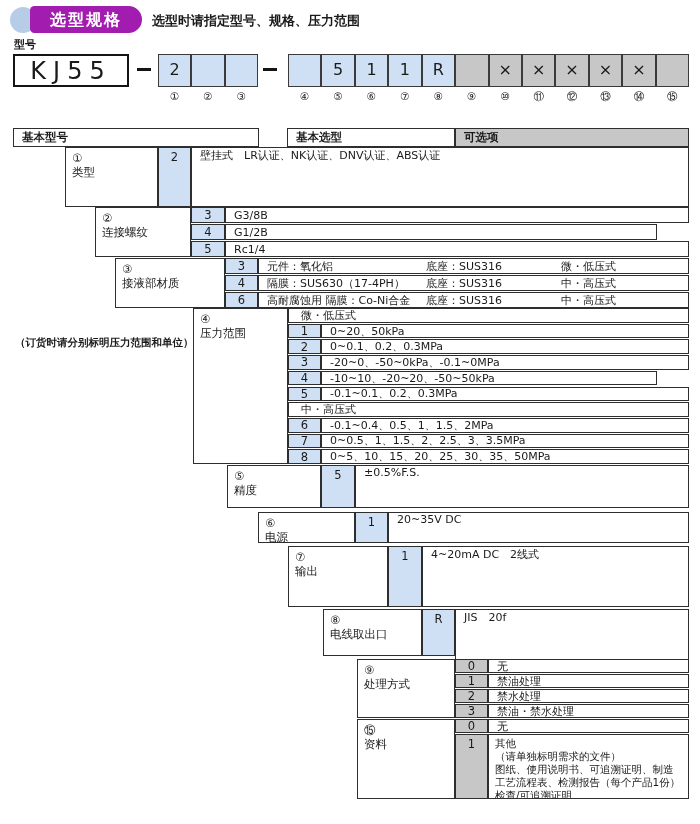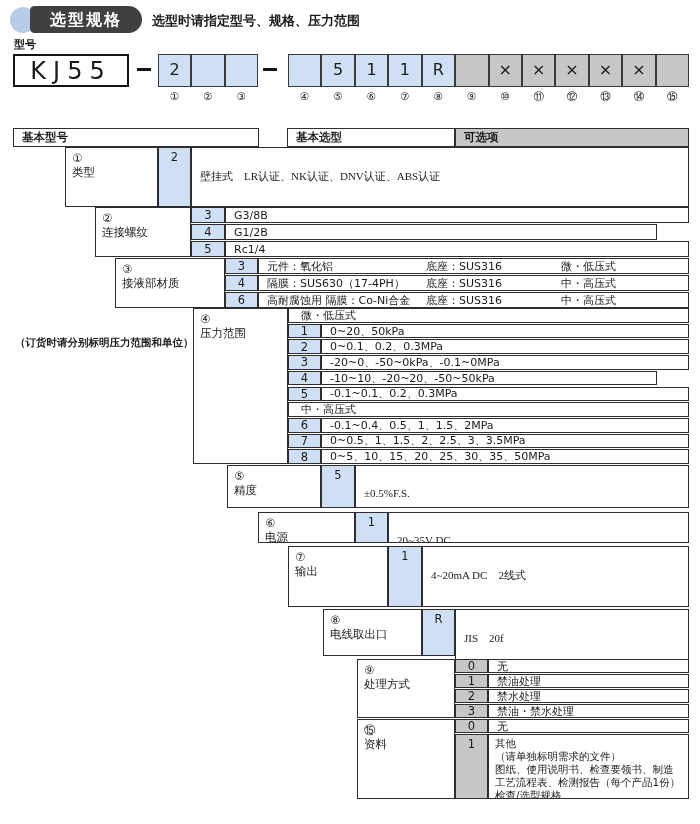--- a/index.html
+++ b/index.html
@@ -1,41 +1,41 @@
 <!DOCTYPE html>
 <html><head>
 <meta charset="utf-8">
 <style>
   html,body{margin:0;padding:0;background:#e9e9e9;}
   .page{position:relative;width:700px;height:824px;background:#ffffff;overflow:hidden;
         font-family:"DejaVu Sans",sans-serif;color:#1a1a1a;}
   .abs{position:absolute;box-sizing:border-box;}
   
   .badge-circle{left:10px;top:7px;width:26px;height:26px;border-radius:50%;background:#b7cce6;}
-  .badge-pill{left:30px;top:6px;width:112px;height:27px;background:#404040;border-radius:5px 15px 15px 5px;
+  .badge-pill{left:30px;top:6px;width:112px;height:27px;background:#a21caf;border-radius:5px 15px 15px 5px;
               color:#fff;font-weight:bold;font-size:16px;line-height:27px;text-align:center;letter-spacing:2px;}
   .subtitle{left:152px;top:12px;font-size:13px;font-weight:bold;}
   .model-label{left:14px;top:37px;font-size:11px;font-weight:bold;}
   
   .kj-box{left:13px;top:54px;width:116px;height:33px;border:2px solid #141414;background:#fff;
           font-size:24px;line-height:30px;text-align:center;letter-spacing:7px;font-weight:500;}
   .dash{top:68px;height:3px;background:#141414;}
   .mbox{top:54px;height:33px;border:1.5px solid #3a3a3a;font-size:16px;line-height:30px;text-align:center;}
   .marker{top:90px;font-size:10.5px;color:#222;text-align:center;line-height:12px;}
   .caption{left:13px;top:90px;width:116px;text-align:center;font-size:9.5px;line-height:12px;font-weight:bold;}
   
   .cell{border:1px solid #2e2e2e;background:#fff;}
   .blue{background:#cfe0f4;}
   .gray{background:#c7c7c7;}
   .hdr{font-size:11.5px;font-weight:bold;display:flex;align-items:center;padding-left:8px;}
   .lvl-label{font-size:11.5px;line-height:14px;padding:3px 6px;white-space:pre-line;}
   .code{font-size:11.5px;display:flex;align-items:center;justify-content:center;}
   .code.top{align-items:flex-start;padding-top:2px;}
   .desc{font-size:11px;display:flex;align-items:center;padding-left:8px;overflow:hidden;}
-  .desc.top{align-items:flex-start;padding-top:21px;font-family:Liberation Serif, serif;}
+  .desc.top{align-items:flex-start;padding-top:0;}
   .desc.multiline{font-size:10.5px;line-height:13px;padding:2px 6px;display:block;white-space:pre-line;}
   .ghead{font-size:11px;display:flex;align-items:center;padding-left:12px;}
   .dpart{position:absolute;top:50%;transform:translateY(-50%);font-size:11px;white-space:nowrap;}
   .order-note{left:15px;top:336px;font-size:10.5px;font-weight:bold;}
   .footer-note{left:15px;top:793px;font-size:11px;font-weight:bold;}
 </style>
 </head>
 <body>
 
 <div class="page">
@@ -164,17 +164,17 @@
       <div class="abs cell desc" style="left: 488px; top: 689px; width: 201px; height: 14px;">禁水处理</div>
       <div class="abs cell code gray" style="left: 455px; top: 704px; width: 33px; height: 14px;">3</div>
       <div class="abs cell desc" style="left: 488px; top: 704px; width: 201px; height: 14px;">禁油・禁水处理</div>
       <div class="abs cell lvl-label" style="left: 357px; top: 719px; width: 98px; height: 80px;">⑮
 资料</div>
       <div class="abs cell code gray" style="left: 455px; top: 719px; width: 33px; height: 14px;">0</div>
       <div class="abs cell desc" style="left: 488px; top: 719px; width: 201px; height: 14px;">无</div>
       <div class="abs cell code gray top" style="left: 455px; top: 734px; width: 33px; height: 65px;">1</div>
       <div class="abs cell desc multiline" style="left: 488px; top: 734px; width: 201px; height: 65px;">其他
 （请单独标明需求的文件）
-图纸、使用说明书、检查要领书、制造工艺流程表、检测报告（每个产品1份）检查/选型规格</div>
+图纸、使用说明书、可追溯证明、制造工艺流程表、检测报告（每个产品1份）检查/可追溯证明</div>
     </div>
 
   <div class="abs order-note">（订货时请分别标明压力范围和单位）</div>
 </div>
 
 </body></html>

